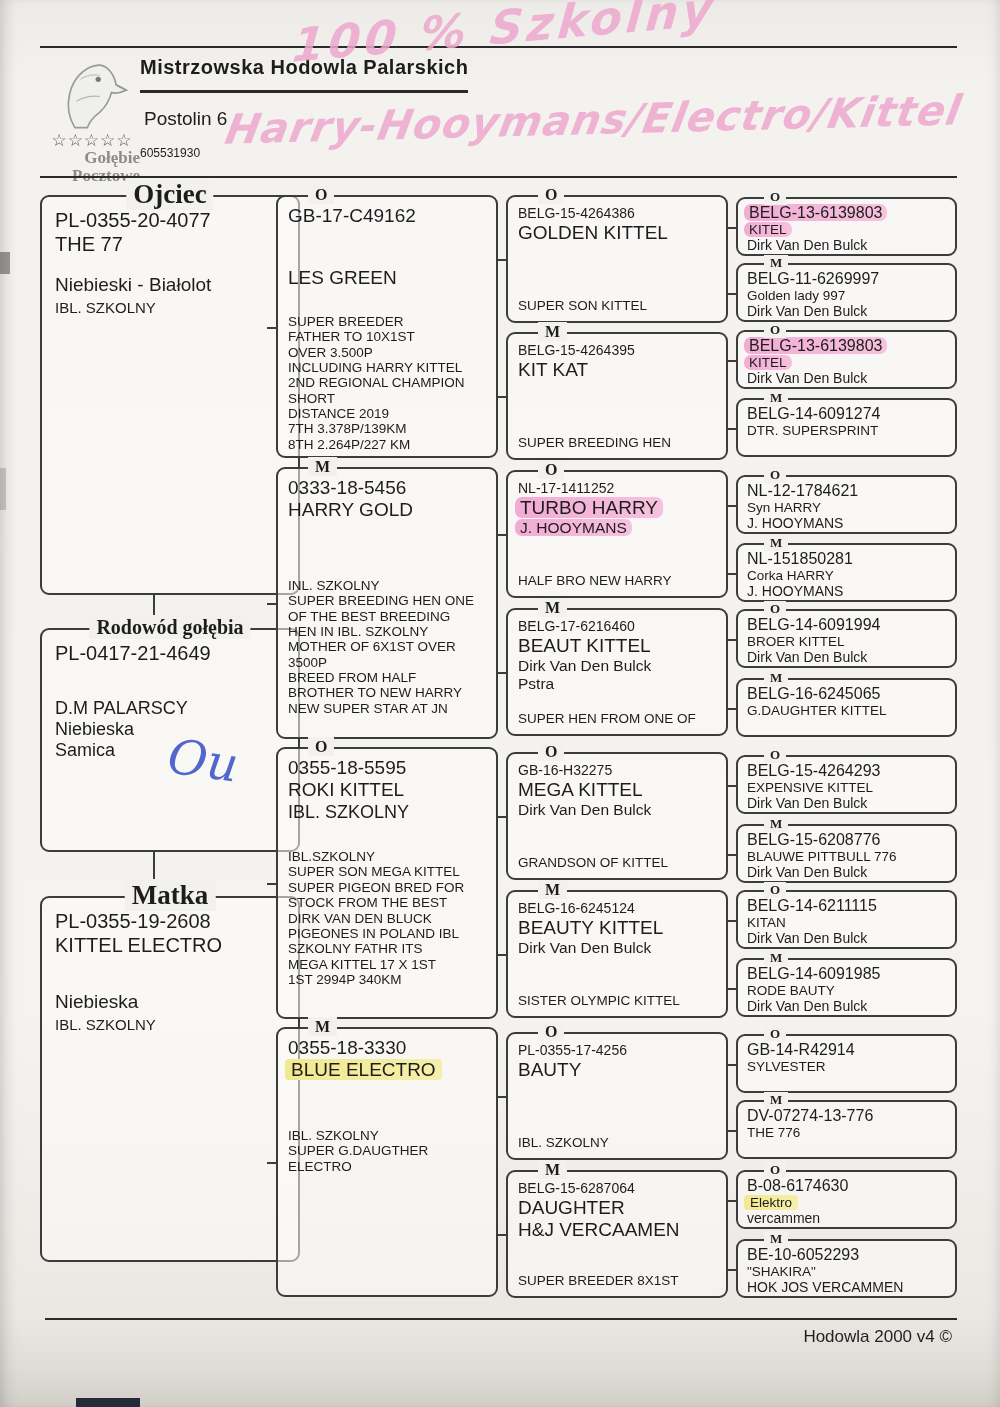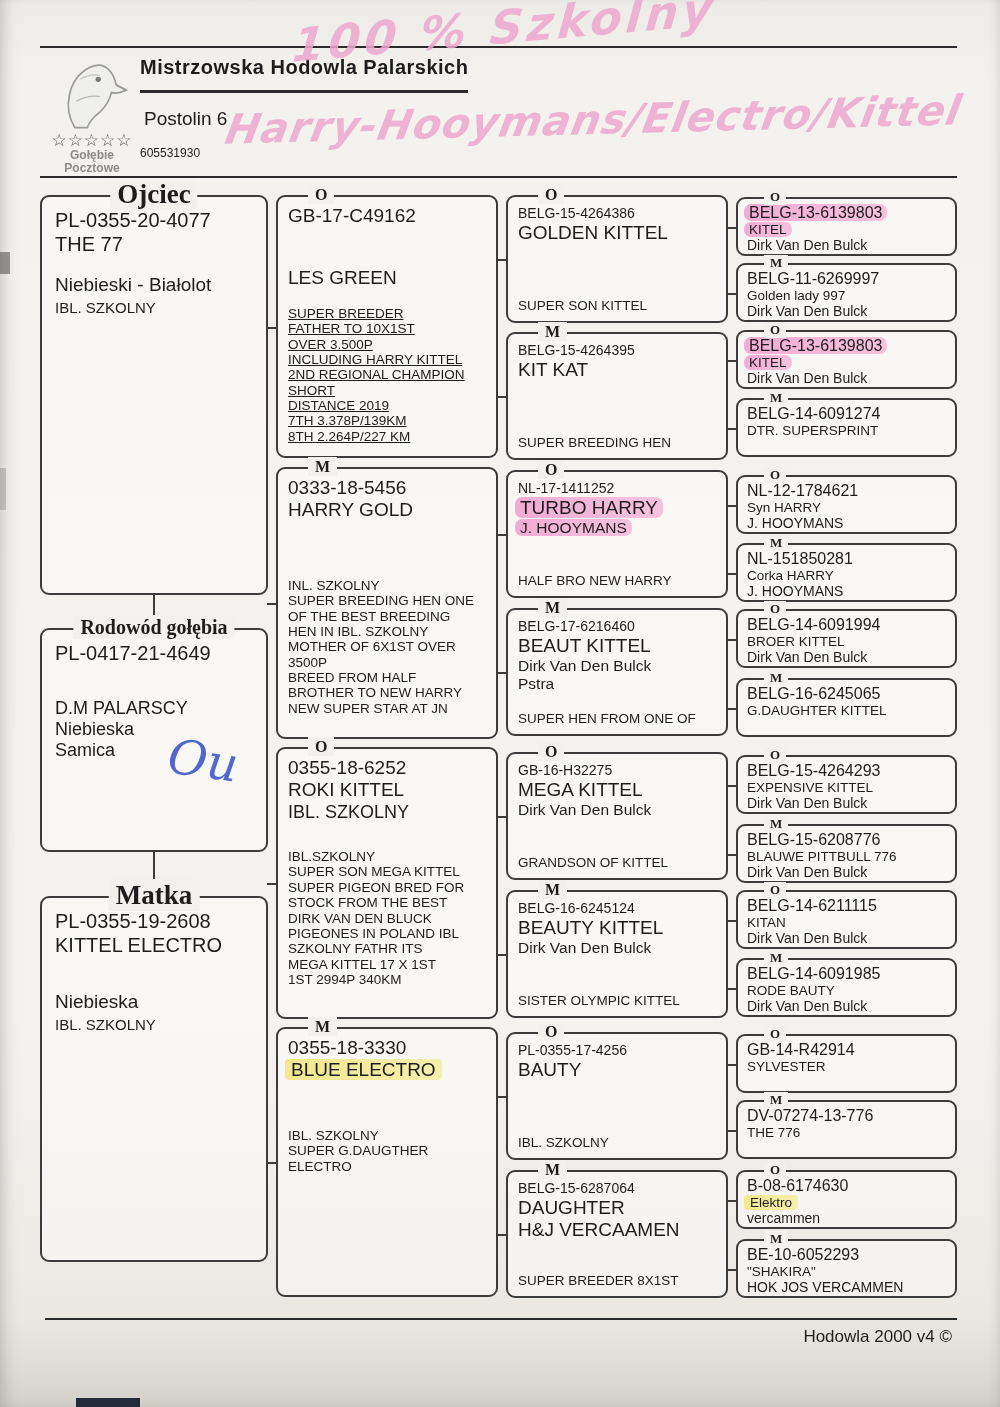--- a/index.html
+++ b/index.html
@@ -11,38 +11,38 @@
   }
   .rule{position:absolute;background:#2b2b2b;height:2px;}
   .rule-top{left:40px;width:917px;top:46px;}
   .rule-mid{left:40px;width:917px;top:176px;}
   .rule-foot{left:45px;width:912px;top:1318px;}
 
   
   .logo{position:absolute;left:44px;top:56px;width:96px;text-align:center;}
   .logo svg{display:block;margin:0 auto;}
   .stars{font-size:17px;color:#5a5a5a;letter-spacing:1px;line-height:1;margin-top:2px;}
-  .logo-txt{font-family:Liberation Sans, sans-serif;font-weight:bold;color:#8b8b8b;font-size:12px;line-height:1.05;}
+  .logo-txt{font-family:Liberation Serif, serif;font-weight:bold;color:#8b8b8b;font-size:17px;line-height:1.05;text-align:right;}
   .title{position:absolute;left:140px;top:56px;font-size:20px;font-weight:bold;letter-spacing:.5px;
          border-bottom:3px solid #2b2b2b;padding-bottom:11px;}
   .loc{position:absolute;left:144px;top:108px;font-size:19px;}
   .phone{position:absolute;left:140px;top:146px;font-size:12px;}
 
   
   .hw{position:absolute;color:#eda7cd;font-family:"DejaVu Sans",sans-serif;font-style:italic;font-weight:bold;
       white-space:nowrap;opacity:.85;pointer-events:none;}
   .hw-top{left:292px;top:0px;font-size:46px;transform:rotate(-5deg) skewX(-10deg);letter-spacing:4px;}
   .hw-main{left:226px;top:96px;font-size:41px;transform:rotate(-1.5deg) skewX(-12deg);letter-spacing:1px;}
   .bluepen{position:absolute;left:168px;top:732px;font-family:"DejaVu Serif",serif;font-style:italic;
       font-size:48px;color:#3f58c9;transform:rotate(8deg);opacity:.9;}
 
   
   .tree{position:absolute;left:40px;top:190px;width:917px;height:1120px;}
   .col{position:absolute;top:0;height:1115px;}
-  .col1{left:0;width:228px;}
+  .col1{left:0;width:260px;}
   .col2{left:236px;width:222px;}
   .col3{left:466px;width:222px;}
   .col4{left:696px;width:221px;}
 
   .pbox{position:absolute;left:0;right:0;border:2px solid #3c3c3c;border-radius:9px;
         background:rgba(253,252,250,.55);padding:8px 10px 5px;box-sizing:border-box;
         display:flex;flex-direction:column;}
   .pbox::before{content:"";position:absolute;left:-11px;top:50%;width:10px;height:2px;background:#3c3c3c;}
   .col1 .pbox::before{display:none;}
   .legend{position:absolute;top:-12px;left:30px;padding:0 7px;background:#f3f1ee;
@@ -55,21 +55,21 @@
   .col1 .pbox{padding:12px 13px;}
   .col1 .id,.col1 .name{font-size:20px;}
   .col1 .colr{font-size:19px;}
   .col1 .strain{font-size:15px;margin-top:2px;}
   .col1 .owner,.col1 .sexd{font-size:18px;}
 
   .col2 .id,.col2 .name{font-size:19px;}
   .col2 .sub{font-size:18px;}
   .col2 .notes{font-size:13.5px;line-height:1.14;}
   .col2 .pbox:nth-of-type(1) .name{margin-top:40px;}
-  .col2 .pbox:nth-of-type(1) .notes{margin-top:16px;text-decoration:underline;}
+  .col2 .pbox:nth-of-type(1) .notes{margin-top:24px;}
   .col2 .pbox:nth-of-type(2) .notes{margin-top:56px;}
   .col2 .pbox:nth-of-type(3) .notes{margin-top:26px;}
   .col2 .pbox:nth-of-type(4) .notes{margin-top:46px;}
 
   .col3 .id{font-size:14px;}
   .col3 .name{font-size:19px;}
   .col3 .sub{font-size:15.5px;}
   .col3 .notes{font-size:13.5px;margin-top:auto;padding-bottom:2px;}
 
   .col4 .pbox{padding:5px 9px 3px;}
@@ -180,21 +180,21 @@
 OF THE BEST BREEDING
 HEN IN IBL. SZKOLNY
 MOTHER OF 6X1ST OVER
 3500P
  BREED FROM HALF
 BROTHER  TO NEW HARRY
 NEW SUPER  STAR AT JN</span></div>
         </div>
         <div class="pbox" style="top: 557px; height: 272px;">
           <span class="legend">O</span>
-          <div class="line id"><span>0355-18-6252</span></div>
+          <div class="line id"><span>0355-18-5595</span></div>
           <div class="line name"><span>ROKI KITTEL</span></div>
           <div class="line sub"><span>IBL. SZKOLNY</span></div>
           <div class="line notes"><span>IBL.SZKOLNY
 SUPER SON MEGA KITTEL
 SUPER PIGEON BRED FOR
 STOCK FROM THE BEST
 DIRK VAN DEN BLUCK
 PIGEONES IN POLAND IBL
 SZKOLNY FATHR ITS
 MEGA KITTEL 17 X 1ST

